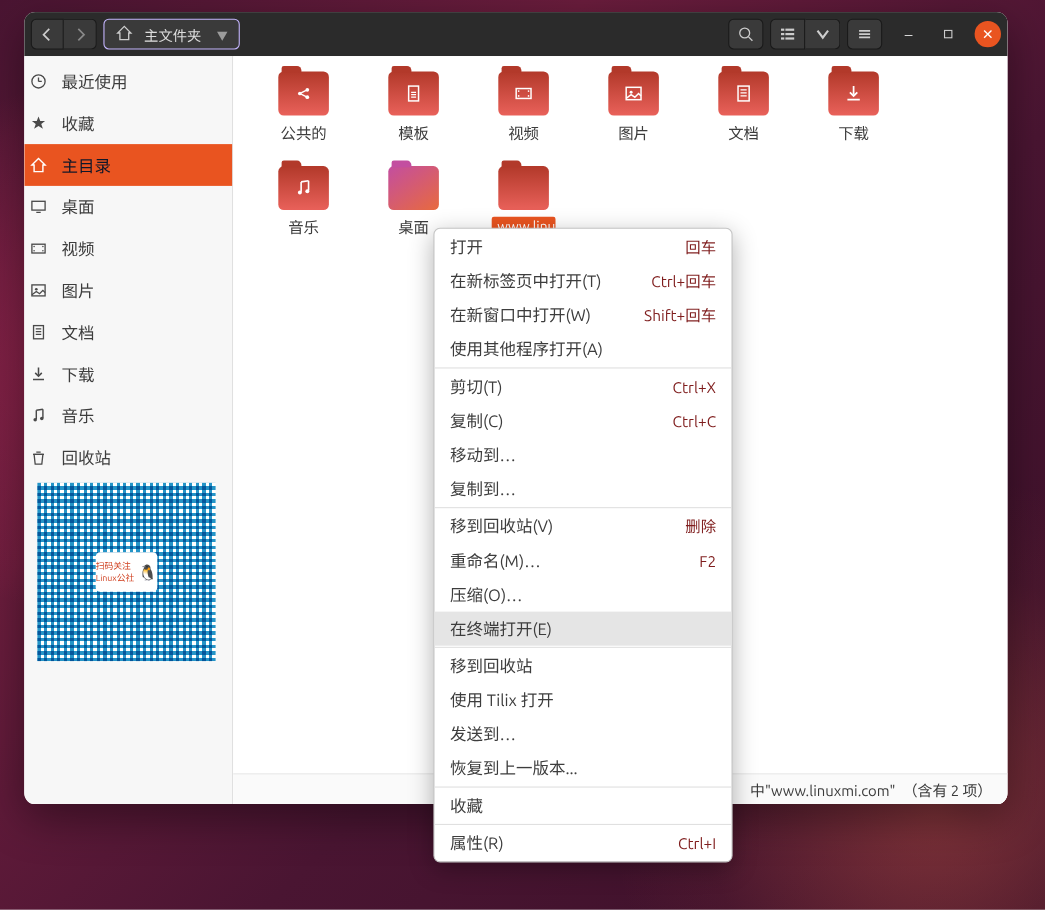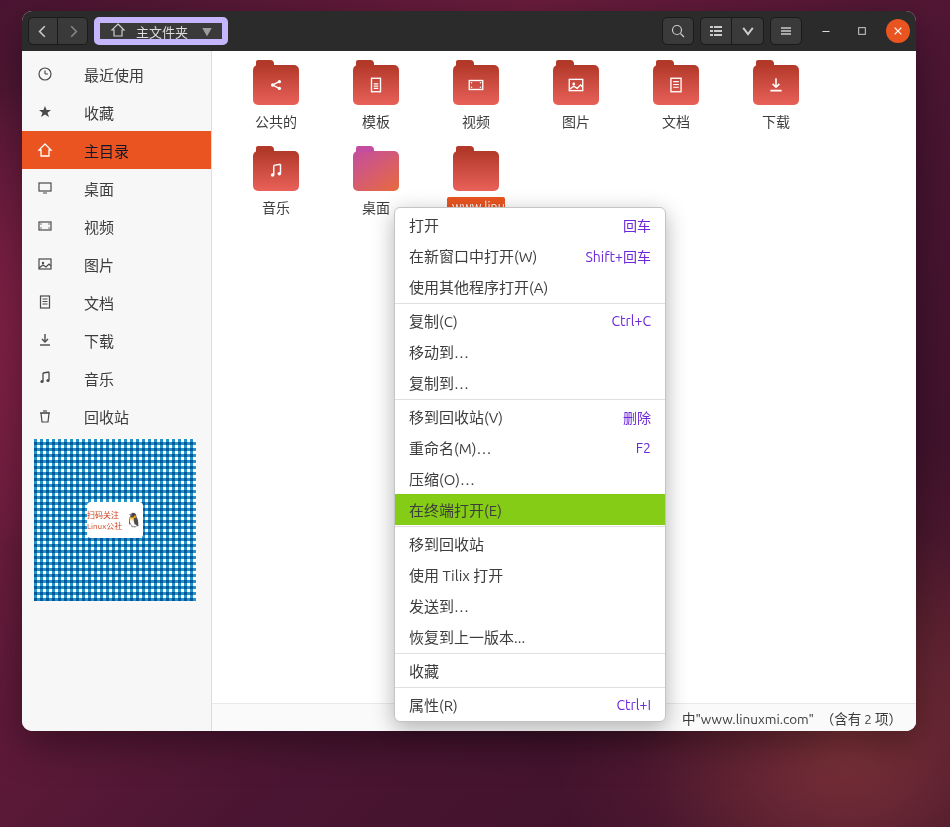--- a/index.html
+++ b/index.html
@@ -45,21 +45,21 @@
     .nav-btn {
       width: 30px; height: 28px;
       background: #3a3a3a;
       border:1px solid #1a1a1a;
       display:flex;align-items:center;justify-content:center;
       color:#ccc; font-size:18px;
     }
     .nav-btn:first-child{border-radius:5px 0 0 5px;}
     .nav-btn:last-child{border-radius:0 5px 5px 0;border-left:none;}
     .path-pill {
-      height:28px; background:#3a3a3a;border:6px solid #c4b5fd;border-radius:5px;
+      height:28px; background:#3a3a3a;border:1px solid #c4b5fd;border-radius:5px;
       display:flex;align-items:center;padding:0 10px;gap:10px;
     }
     .path-chevron{font-size:10px;opacity:0.6;margin-left:4px;}
     .spacer{flex:1;}
     .icon-btn {
       width:32px;height:28px;background:#3a3a3a;border:1px solid #1a1a1a;border-radius:5px;
       display:flex;align-items:center;justify-content:center;color:#ccc;
     }
     .icon-btn.group-l{border-radius:5px 0 0 5px;}
     .icon-btn.group-r{border-radius:0 5px 5px 0;border-left:none;}
@@ -70,21 +70,21 @@
     .win-ctrl.close{background:#e95420;color:#fff;font-size:14px;}
     .content {
       flex:1; display:flex; overflow:hidden;
     }
     .sidebar {
       width:190px; background:#f7f7f7; border-right:1px solid #ddd;
       padding-top:4px;
       position:relative;
     }
     .side-item {
-      height:38px;display:flex;align-items:center;padding-left:14px;gap:30px;
+      height:38px;display:flex;align-items:center;padding-left:4px;gap:12px;
       font-size:15px;color:#3d3d3d;
     }
     .side-item.active{background:#e95420;color:#0f172a;}
     .side-icon{width:18px;height:18px;display:flex;align-items:center;justify-content:center;}
     .qr-img {
       position:absolute; left:12px; bottom:130px; width:162px; height:162px;
       background:repeating-linear-gradient(90deg,#2595c7 0 3px,#fff 3px 6px),
                  repeating-linear-gradient(0deg,#2595c7 0 3px,transparent 3px 6px);
       background-blend-mode:multiply;
       display:flex;align-items:center;justify-content:center;
@@ -132,23 +132,23 @@
       width:272px;
       background:#fff;border:1px solid #c4c4c4;border-radius:6px;
       box-shadow:0 6px 22px rgba(0,0,0,0.3);
       padding:1px 0;
       font-size:15px;
     }
     .ctx-item{
       height:31px;display:flex;align-items:center;justify-content:space-between;
       padding:0 14px;color:#3d3d3d;
     }
-    .ctx-item.hover{background:#84cc16;}
+    .ctx-item.hover{background:#e5e5e5;}
     .ctx-sep{height:1px;background:#e0e0e0;margin:1px 0;}
-    .ctx-accel{color:#6d28d9;font-size:14px;}
+    .ctx-accel{color:#7f1d1d;font-size:14px;}
     .home-icon svg, .side-icon svg, .folder-icon svg, .icon-btn svg, .nav-btn svg { width:16px;height:16px; }
     .folder-icon svg{width:18px;height:18px;}
     .nav-btn svg{width:13px;height:13px;}
   </style>
 </head>
 <body>
 <div class="bg-wave"></div>
 
 <div class="window">
   <div class="titlebar">
@@ -423,27 +423,35 @@
     </div>
   </div>
 </div>
 
 <div class="ctxmenu" id="ctxmenu">
     <div class="ctx-item">
       <span>打开</span>
       <span class="ctx-accel">回车</span>
     </div>
     <div class="ctx-item">
+      <span>在新标签页中打开(T)</span>
+      <span class="ctx-accel">Ctrl+回车</span>
+    </div>
+    <div class="ctx-item">
       <span>在新窗口中打开(W)</span>
       <span class="ctx-accel">Shift+回车</span>
     </div>
     <div class="ctx-item">
       <span>使用其他程序打开(A)</span>
     </div>
     <div class="ctx-sep"></div>
+    <div class="ctx-item">
+      <span>剪切(T)</span>
+      <span class="ctx-accel">Ctrl+X</span>
+    </div>
     <div class="ctx-item">
       <span>复制(C)</span>
       <span class="ctx-accel">Ctrl+C</span>
     </div>
     <div class="ctx-item">
       <span>移动到…</span>
     </div>
     <div class="ctx-item">
       <span>复制到…</span>
     </div>

